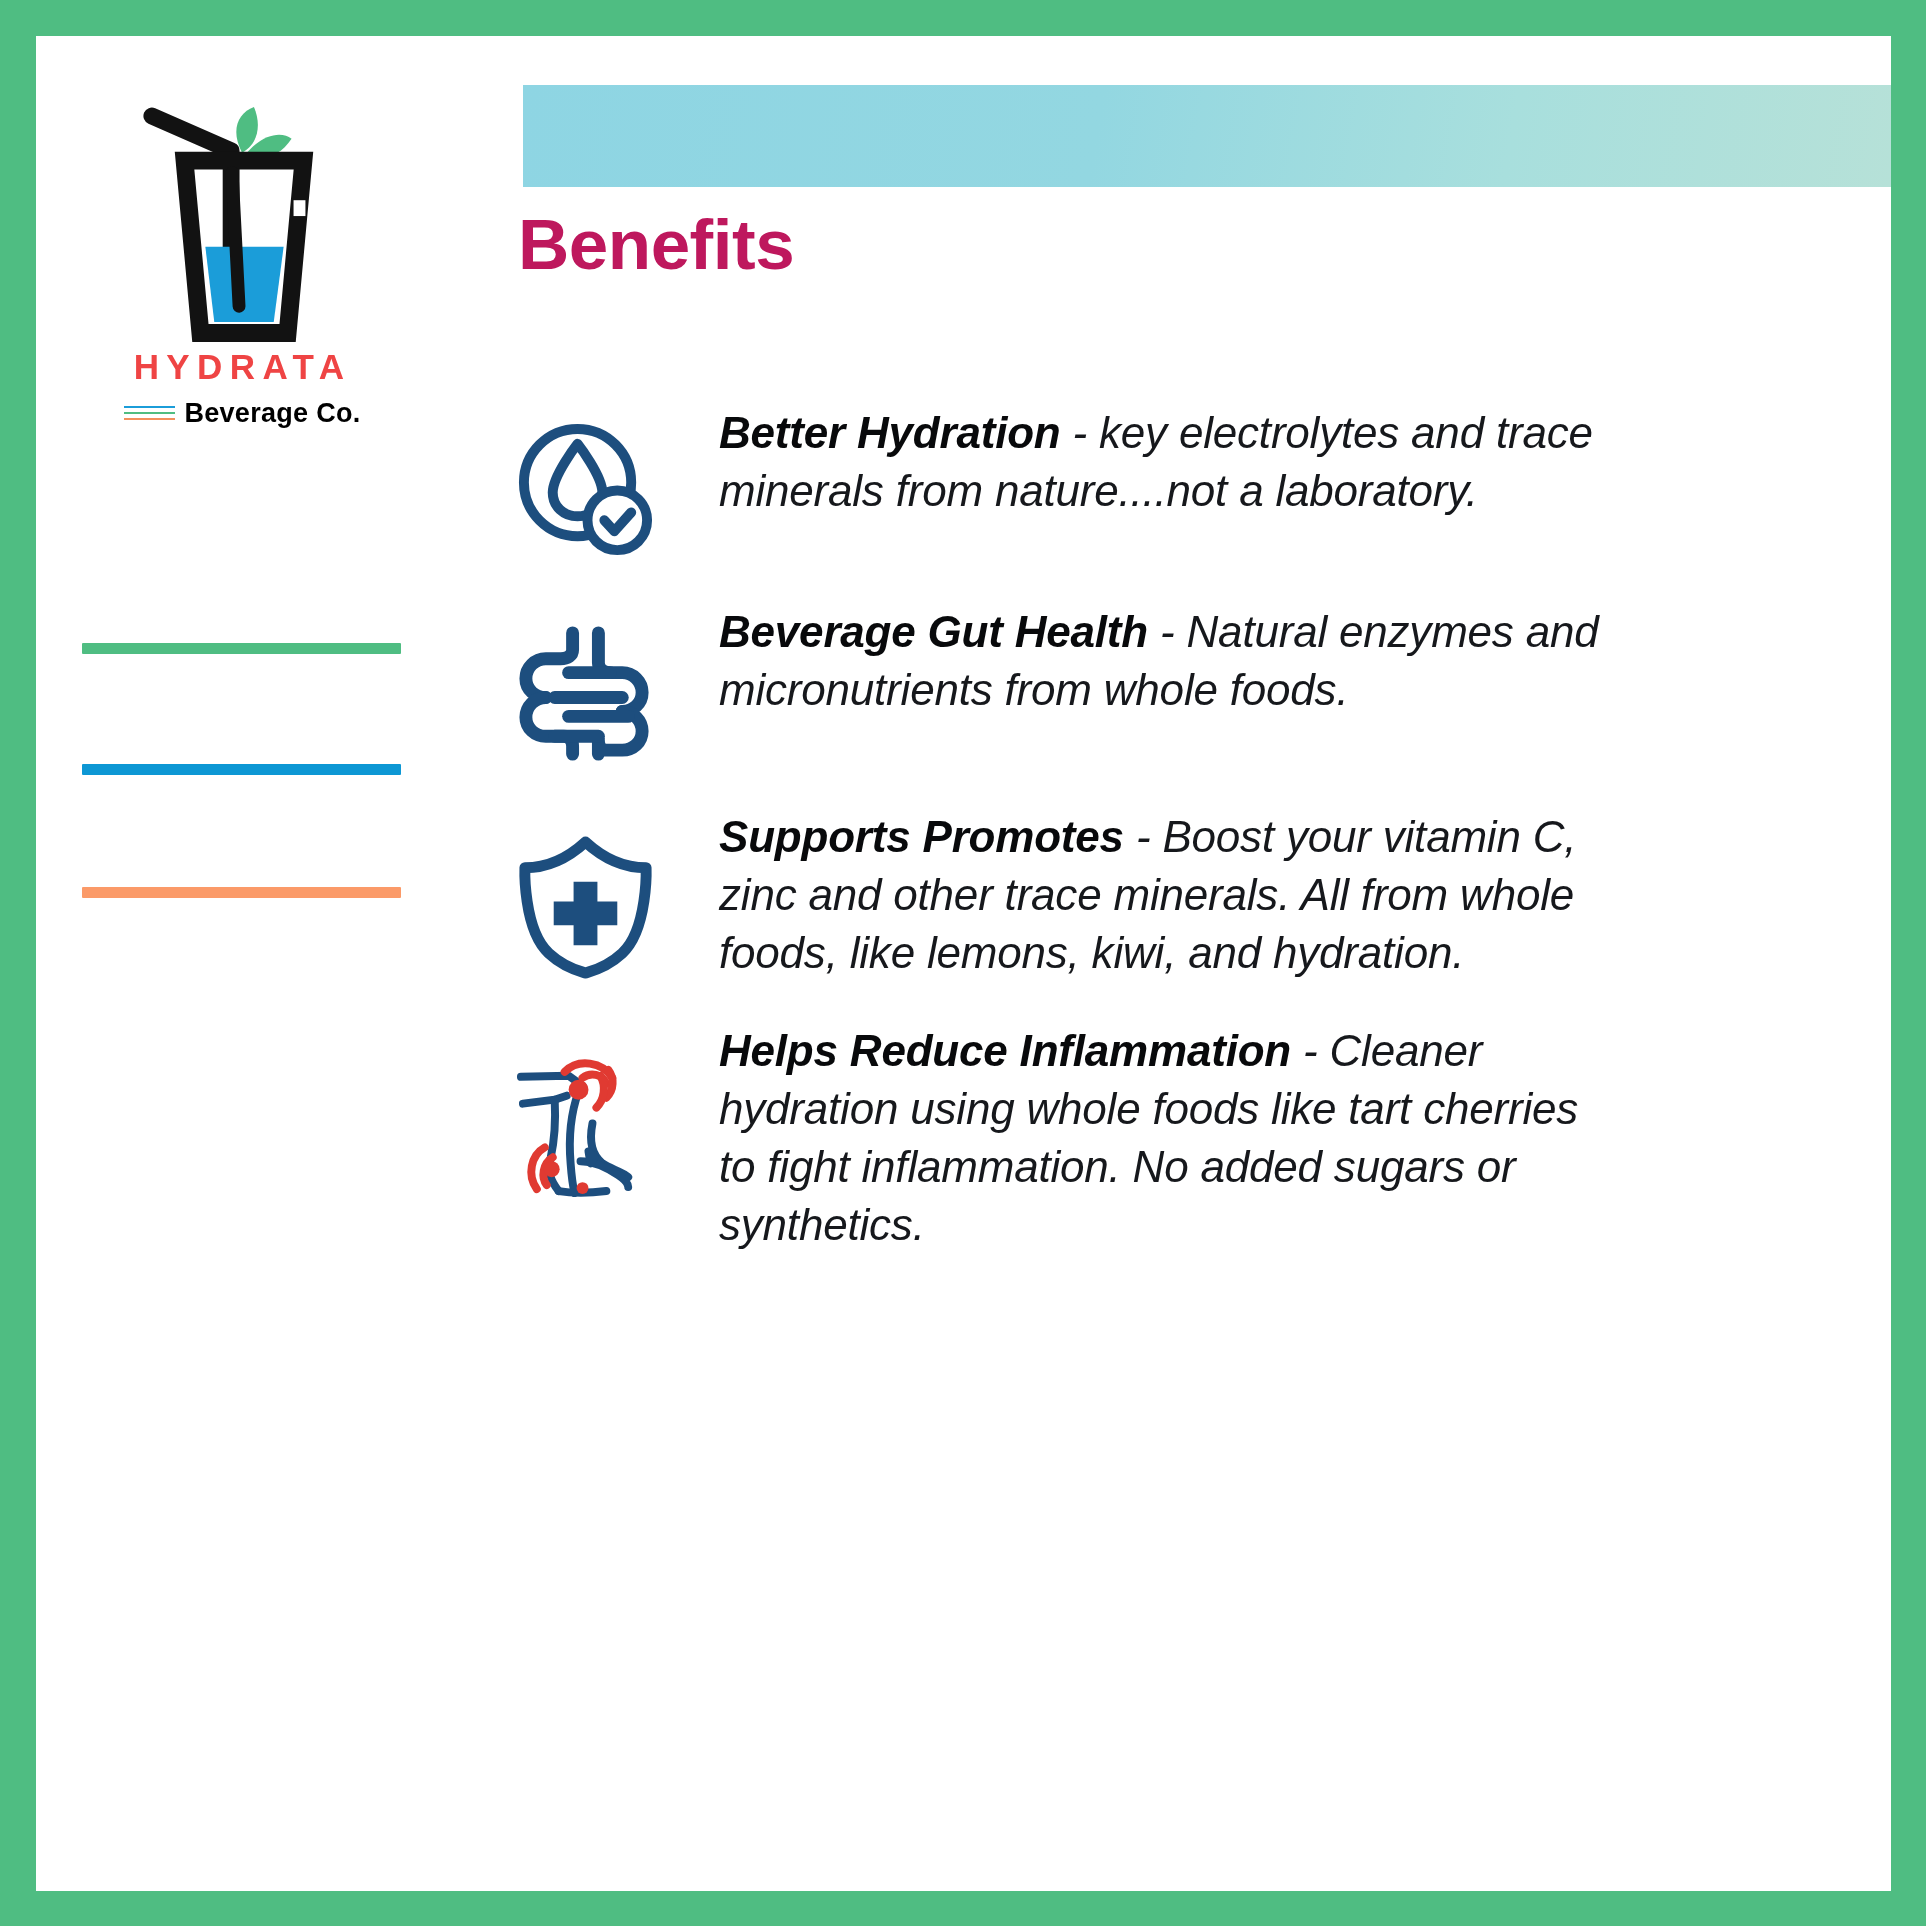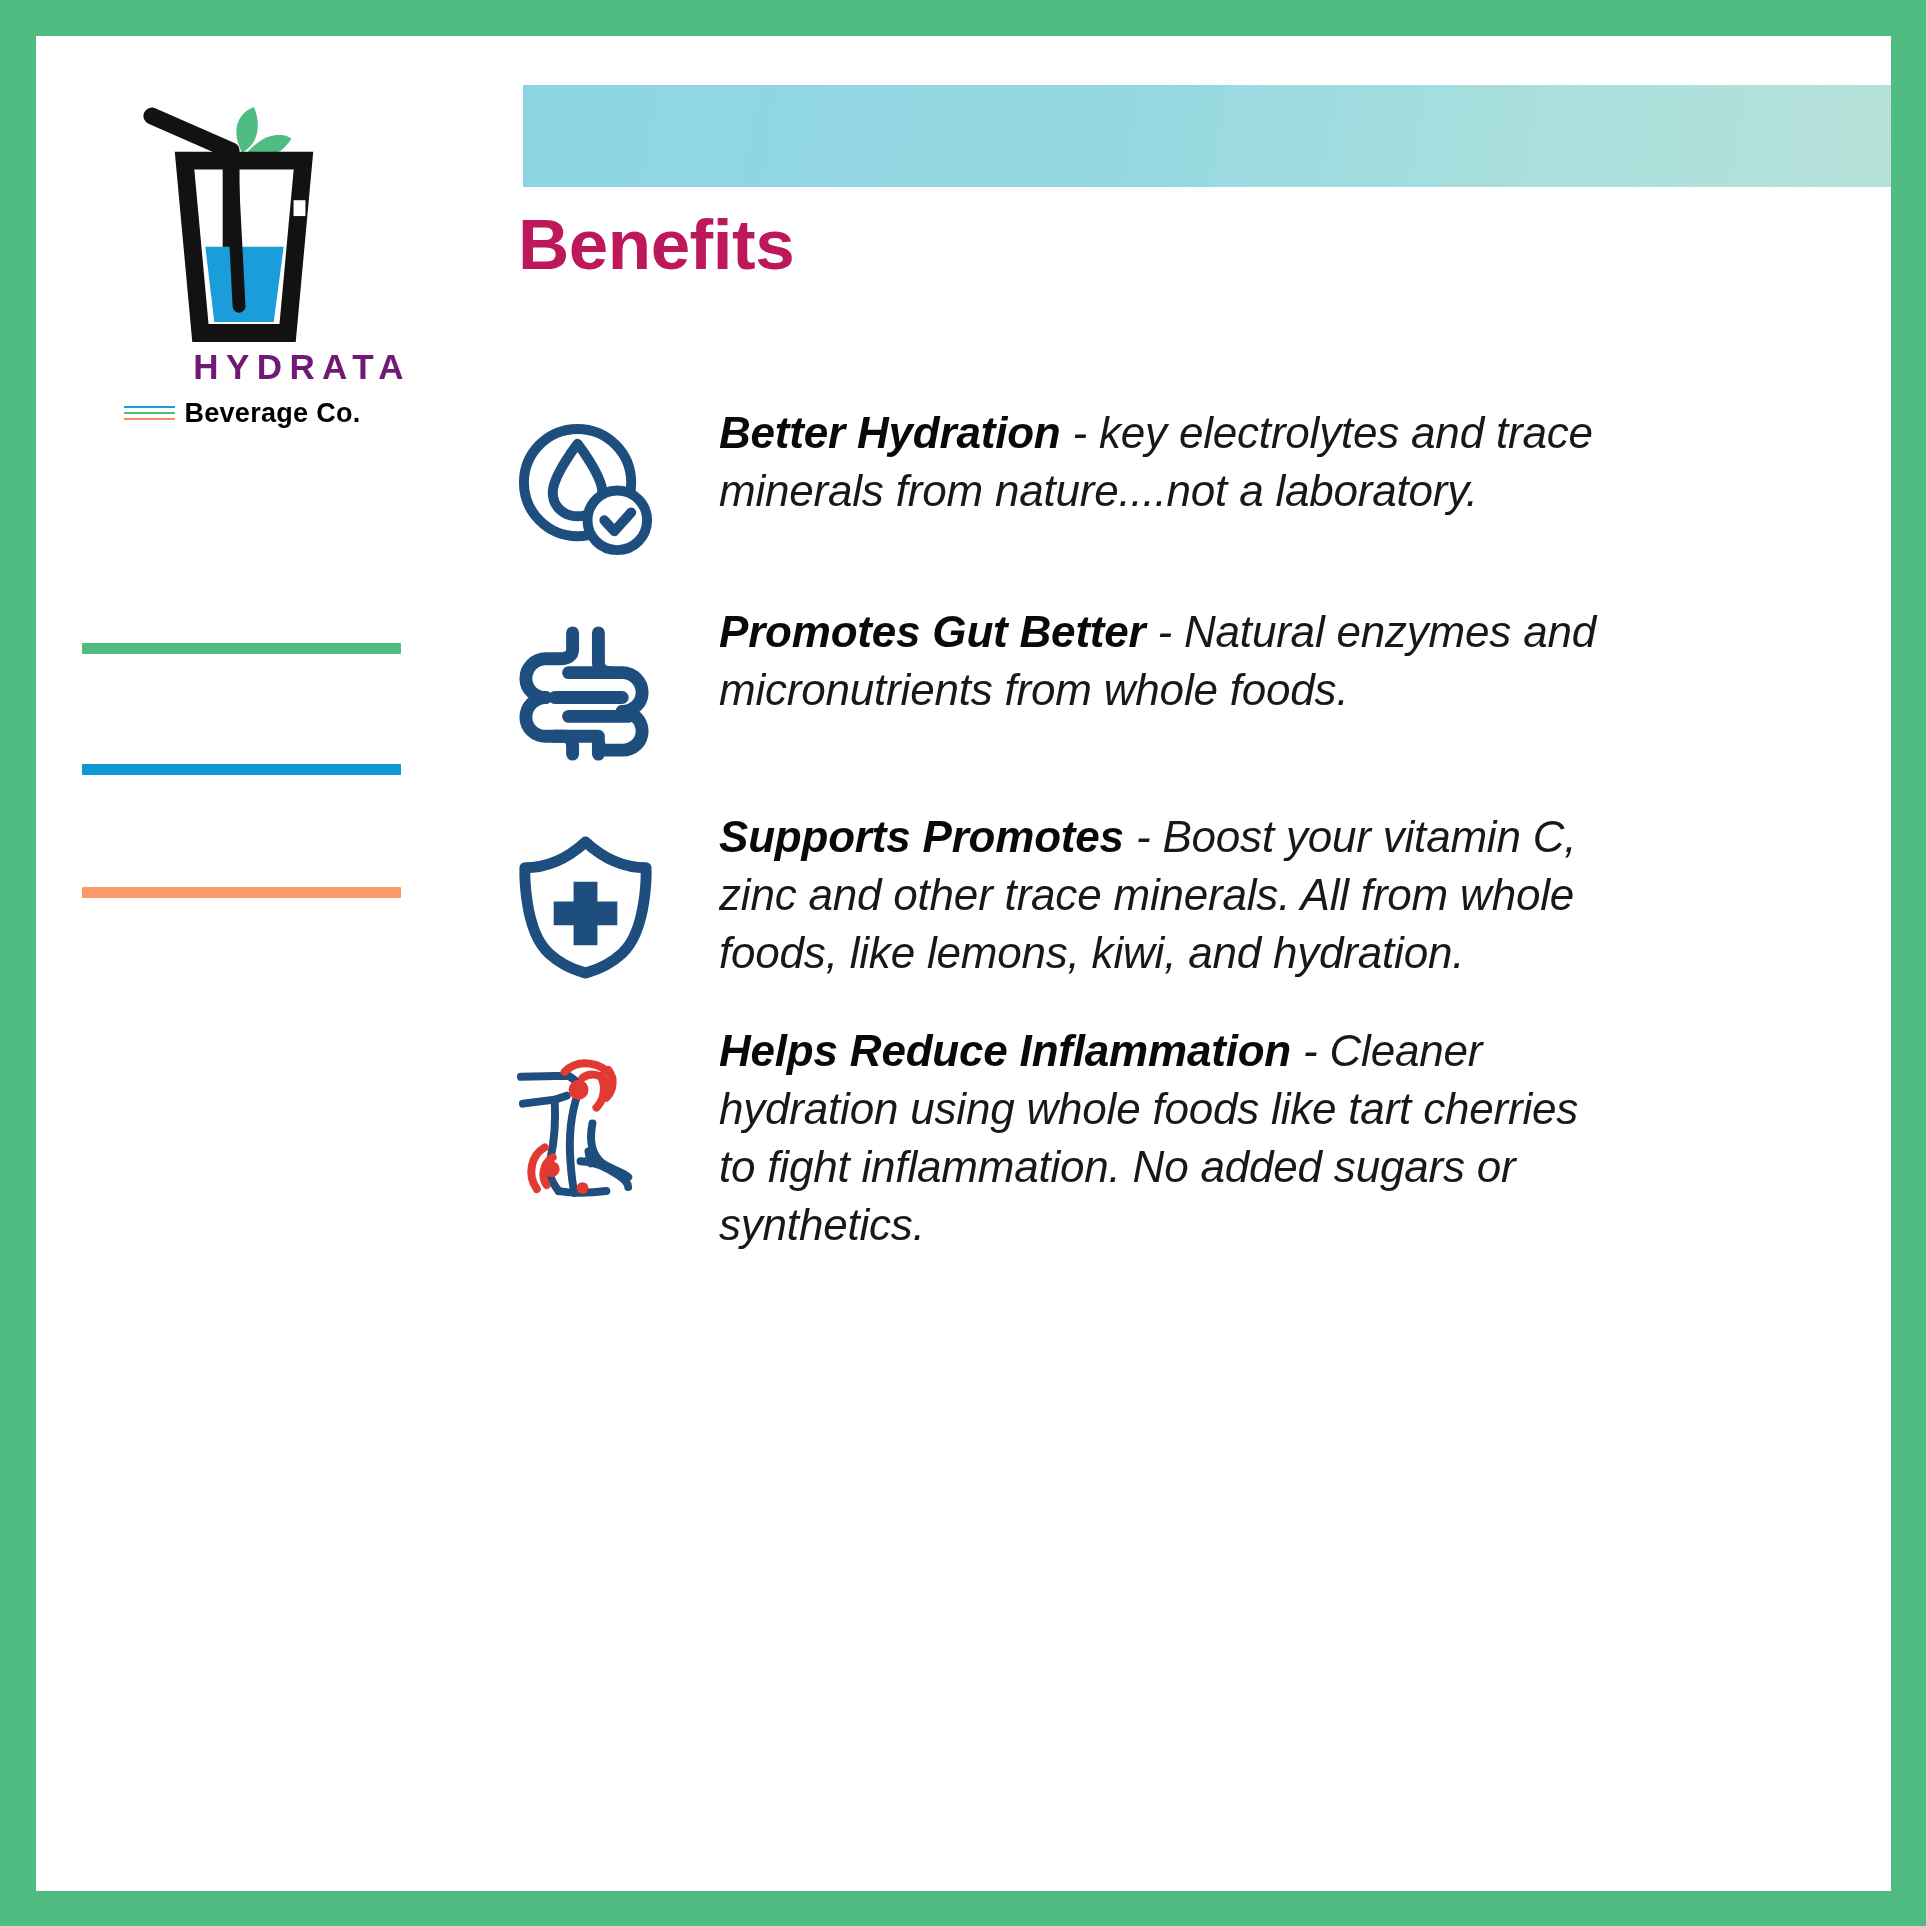--- a/index.html
+++ b/index.html
@@ -63,22 +63,22 @@
     left: 61px;
     top: 0px;
     width: 218px;
     height: 240px;
   }
   .logo-word {
     position: absolute;
     left: 0px;
     top: 246px;
     width: 337px;
-    text-align: right;
-    color: #701a75;
+    text-align: center;
+    color: #ef4444;
     font-weight: 700;
     font-size: 35px;
     letter-spacing: 7.4px;
     font-family: "Liberation Sans", sans-serif;
     line-height: 1;
   }
   .logo-sub-row {
     position: absolute;
     left: 0px;
     top: 295px;
@@ -262,21 +262,21 @@
                 <path d="M88 16 L88 46 C88 52 93 56 100 56 L112 56 C123 56 132 65 132 76 C132 87 123 95 112 95"></path>
                 <path d="M112 95 C123 95 132 104 132 115 C132 126 123 134 112 134 L96 134 C90 134 88 130 88 124 L88 138"></path>
                 <path d="M58 56 L100 56"></path>
                 <path d="M44 81 L112 81"></path>
                 <path d="M58 100 L118 100"></path>
                 <path d="M44 120 L88 120"></path>
               </g>
             </svg>
           </div>
           <div class="text-cell">
-            <span class="b-title">Promotes Gut Better</span><span class="b-body"> - </span><span class="b-body">Natural enzymes and micronutrients from whole foods.</span>
+            <span class="b-title">Beverage Gut Health</span><span class="b-body"> - </span><span class="b-body">Natural enzymes and micronutrients from whole foods.</span>
           </div>
         </div>
 
         <div class="benefit b3">
           <div class="icon-cell">
             <svg viewBox="0 0 150 150" width="149" height="149" aria-hidden="true">
               <path d="M75 12 C99 34 122 38 136 38 C136 38 138 100 112 124 C97 138 82 142 75 144
                        C68 142 53 138 38 124 C12 100 14 38 14 38 C28 38 51 34 75 12 Z" fill="none" stroke="#1d4e7e" stroke-width="11" stroke-linejoin="round"></path>
               <path d="M63 52 L87 52 L87 72 L107 72 L107 96 L87 96 L87 116 L63 116 L63 96 L43 96 L43 72 L63 72 Z" fill="#1d4e7e"></path>
             </svg>

